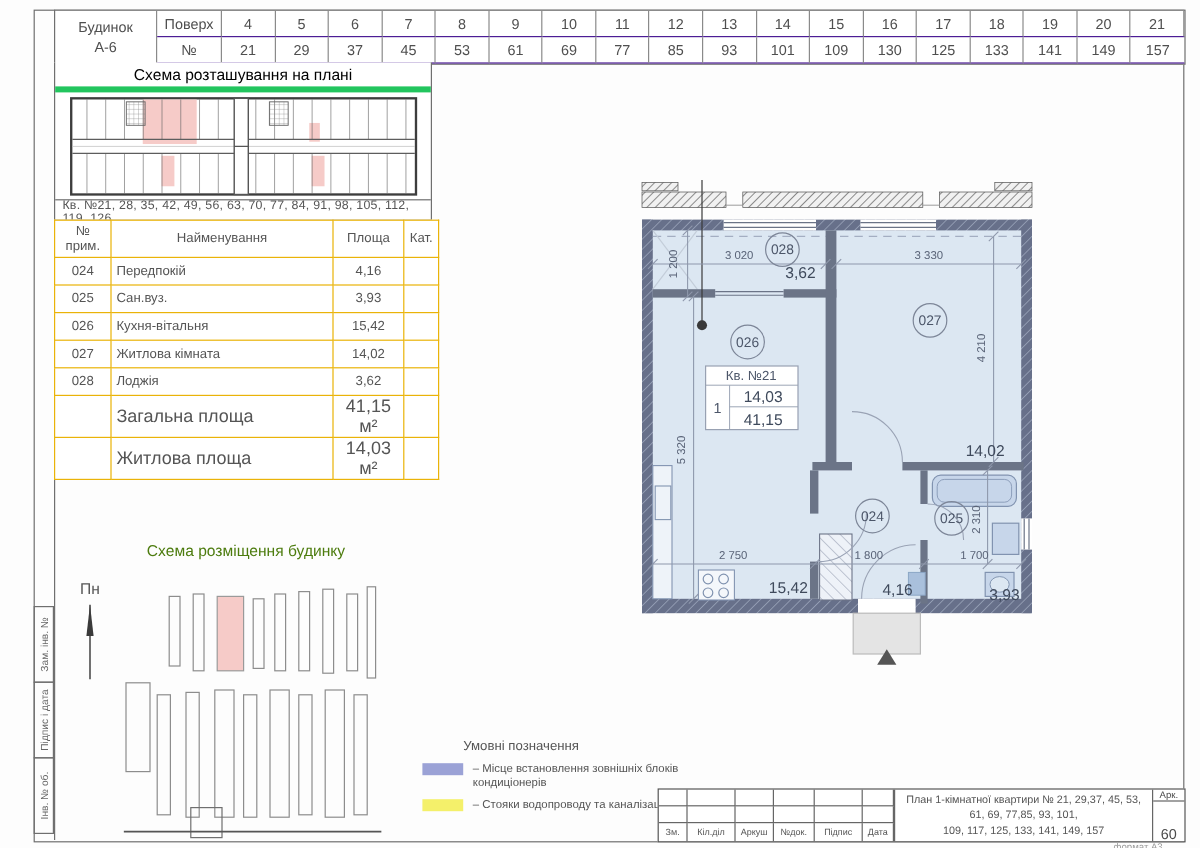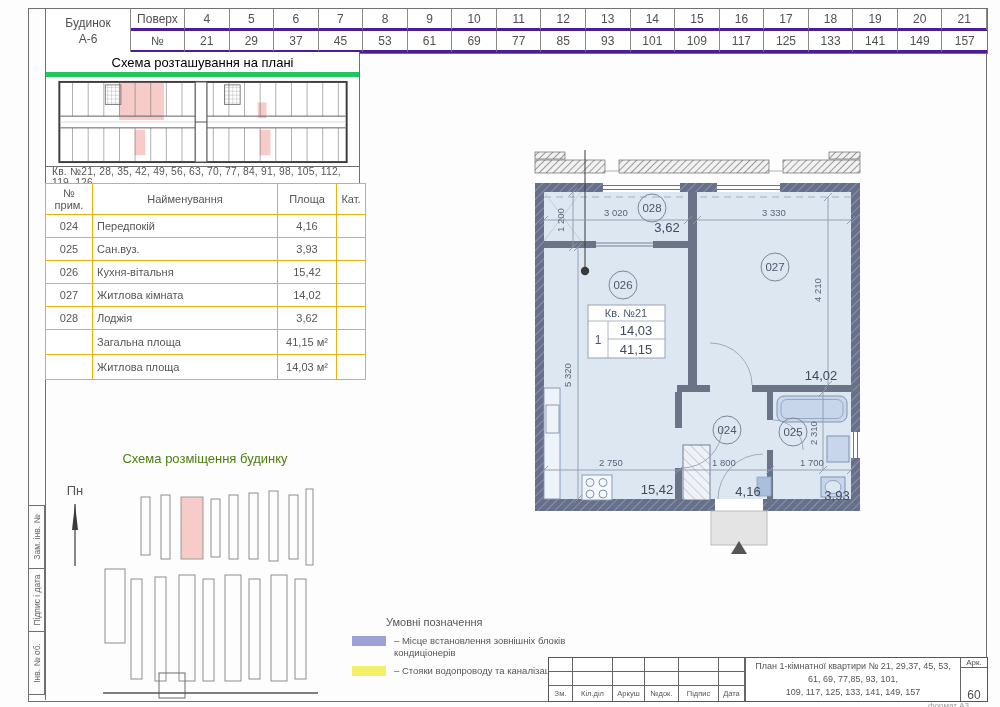--- a/index.html
+++ b/index.html
@@ -6,40 +6,40 @@
   #sheet{position:relative;width:1000px;height:707px;background:#fdfdfd;
          font-family:"Liberation Sans",sans-serif;color:#4c4c4c;overflow:hidden;padding-left:44px;}
   .abs{position:absolute;}
   
   #frame{left:28px;top:8px;width:957px;height:692px;border:1.2px solid #6f6f6f;}
   #vline{left:45px;top:8px;width:0;height:692px;border-left:1px solid #6f6f6f;}
   
   #toptable{left:45px;top:8px;width:941px;display:grid;
             grid-template-columns:85px 54px repeat(18,1fr);grid-auto-rows:22px;
             border:1px solid #6f6f6f;background:#fff;}
-  #toptable .cell{border-right:1px solid #8a8a8a;border-bottom:3px solid #4c1d95;
+  #toptable .cell{border-right:1px solid #8a8a8a;border-bottom:1px solid #4c1d95;
       display:flex;align-items:center;justify-content:center;font-size:12px;color:#4f4f4f;}
   #toptable .cell:nth-last-child(-n+1){border-right:none}
   #toptable .bld{grid-row:1/3;flex-direction:column;line-height:1.35;border-bottom:none;}
   
   #leftpanel{left:45px;top:52px;width:313px;height:131px;border:1px solid #6f6f6f;border-top:none;background:#fff;}
   #loc-title{height:20px;border-bottom:5px solid #22c55e;display:flex;align-items:center;justify-content:center;
              font-size:13px;color:#000000;}
   #loc-plan-wrap{height:89px;display:flex;align-items:center;justify-content:center;}
   #loc-note{height:20px;border-top:1px solid #6f6f6f;display:flex;align-items:center;padding-left:6px;
             font-size:10.3px;color:#555;letter-spacing:.2px;}
   
   #roomstable{left:45px;top:183px;border-collapse:collapse;background:#fff;}
   #roomstable td{border:1px solid #eab308;font-size:11px;color:#555;padding:0 4px;}
   #roomstable .hd{text-align:center;font-size:11px;height:30px;}
   #roomstable .num{width:38px;text-align:center;height:22px;}
   #roomstable .nm{width:176px;}
   #roomstable .ar{width:50px;text-align:center;}
   #roomstable .kat{width:20px;}
-  #roomstable .tot td{height:24px;font-size:11px;margin-left:45px;}
+  #roomstable .tot td{height:24px;font-size:15px;margin-left:45px;}
   
   #site-title{left:75px;top:451px;width:260px;text-align:center;font-size:13px;color:#4d7c0f;}
   #north{left:60px;top:483px;width:30px;text-align:center;font-size:13px;color:#555;}
   
   #legend{left:352px;top:616px;width:235px;font-size:9.5px;color:#555;}
   #legend .lt{margin:0 0 7px 34px;font-size:11px;}
   .leg-item{display:flex;margin-bottom:6px;}
   .swatch{width:34px;height:10px;margin:1px 8px 0 0;flex:none;}
   .leg-text{width:175px;line-height:1.25;}
   
@@ -100,21 +100,21 @@
     <div class="cell">37</div>
     <div class="cell">45</div>
     <div class="cell">53</div>
     <div class="cell">61</div>
     <div class="cell">69</div>
     <div class="cell">77</div>
     <div class="cell">85</div>
     <div class="cell">93</div>
     <div class="cell">101</div>
     <div class="cell">109</div>
-    <div class="cell">117</div>
+    <div class="cell">130</div>
     <div class="cell">125</div>
     <div class="cell">133</div>
     <div class="cell">141</div>
     <div class="cell">149</div>
     <div class="cell">157</div>
   </div>
 
   <div id="leftpanel" class="abs">
     <div id="loc-title">Схема розташування на плані</div>
     <div id="loc-plan-wrap">

